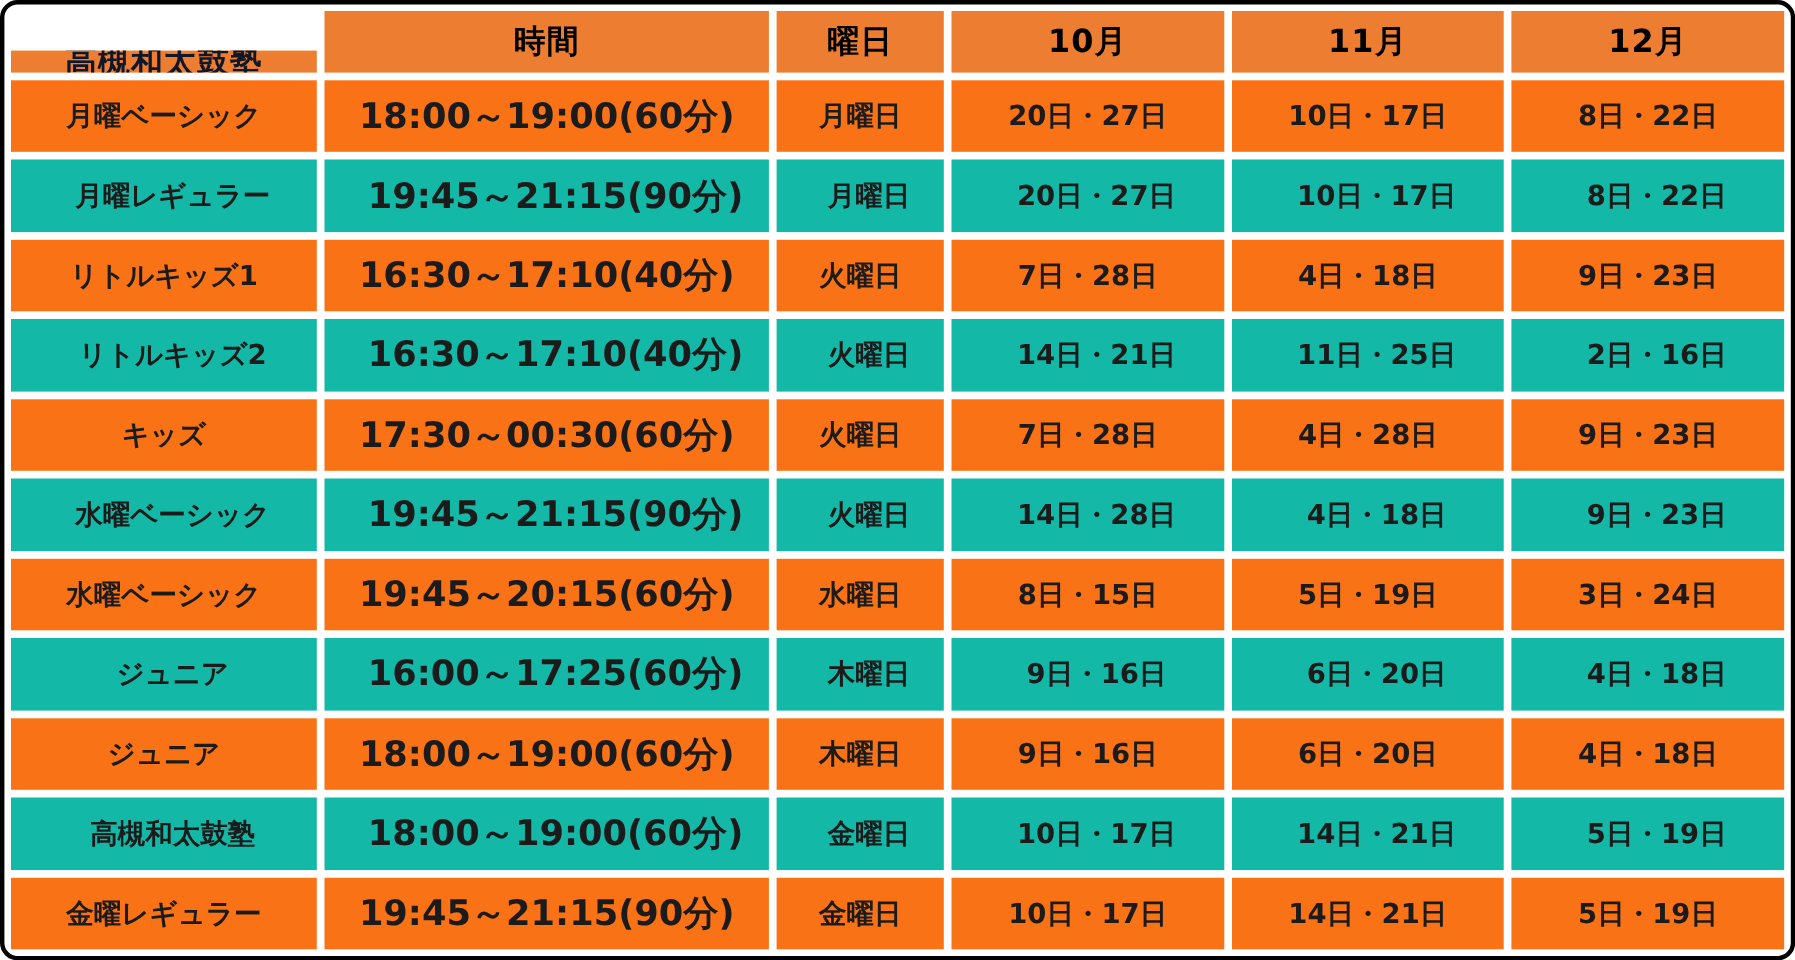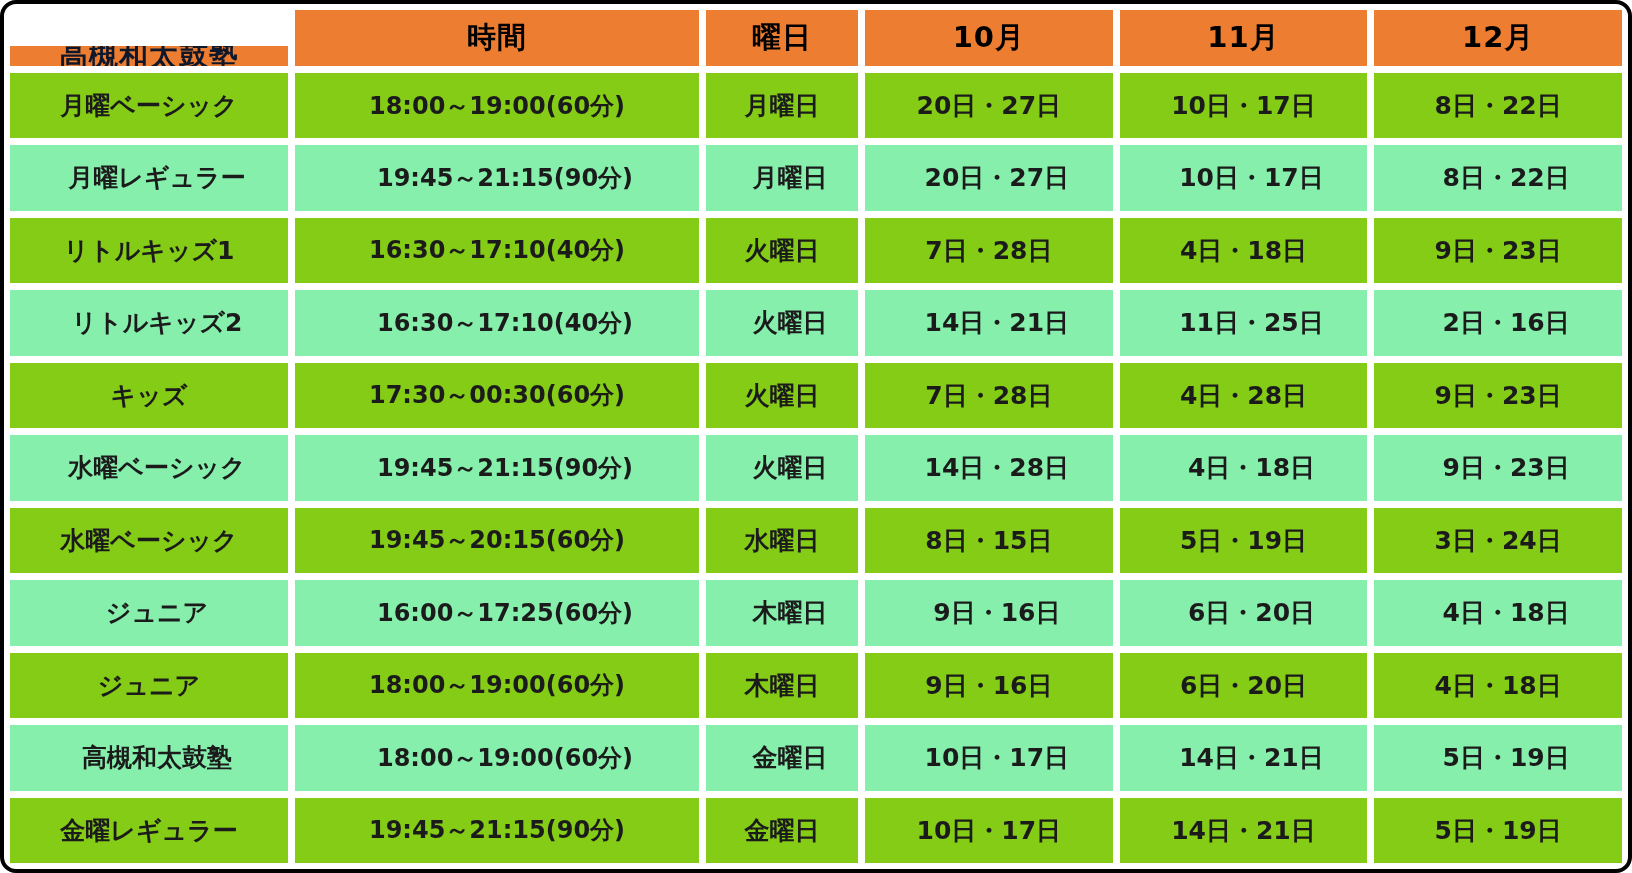--- a/index.html
+++ b/index.html
@@ -49,24 +49,24 @@
     color: #000000;
     font-size: 29px;
     letter-spacing: 1px;
   }
   .row.header > .cell.org-title {
     color: #0f172a;
     margin-top: 36px;
   }
 
   
-  .row.band-a > .cell { background: #84cc16; }
-  .row.band-b > .cell { background: #86efac; padding-left: 16px; }
+  .row.band-a > .cell { background: #f97316; }
+  .row.band-b > .cell { background: #14b8a6; padding-left: 16px; }
 
-  .cell.time { font-size: 24px; letter-spacing: 0; }
+  .cell.time { font-size: 32px; letter-spacing: 0; }
 </style>
 </head>
 <body>
 
 <div class="frame">
   <div class="schedule-grid">
 
     <div class="row header">
       <div class="cell org-title">高槻和太鼓塾</div>
       <div class="cell">時間</div>

